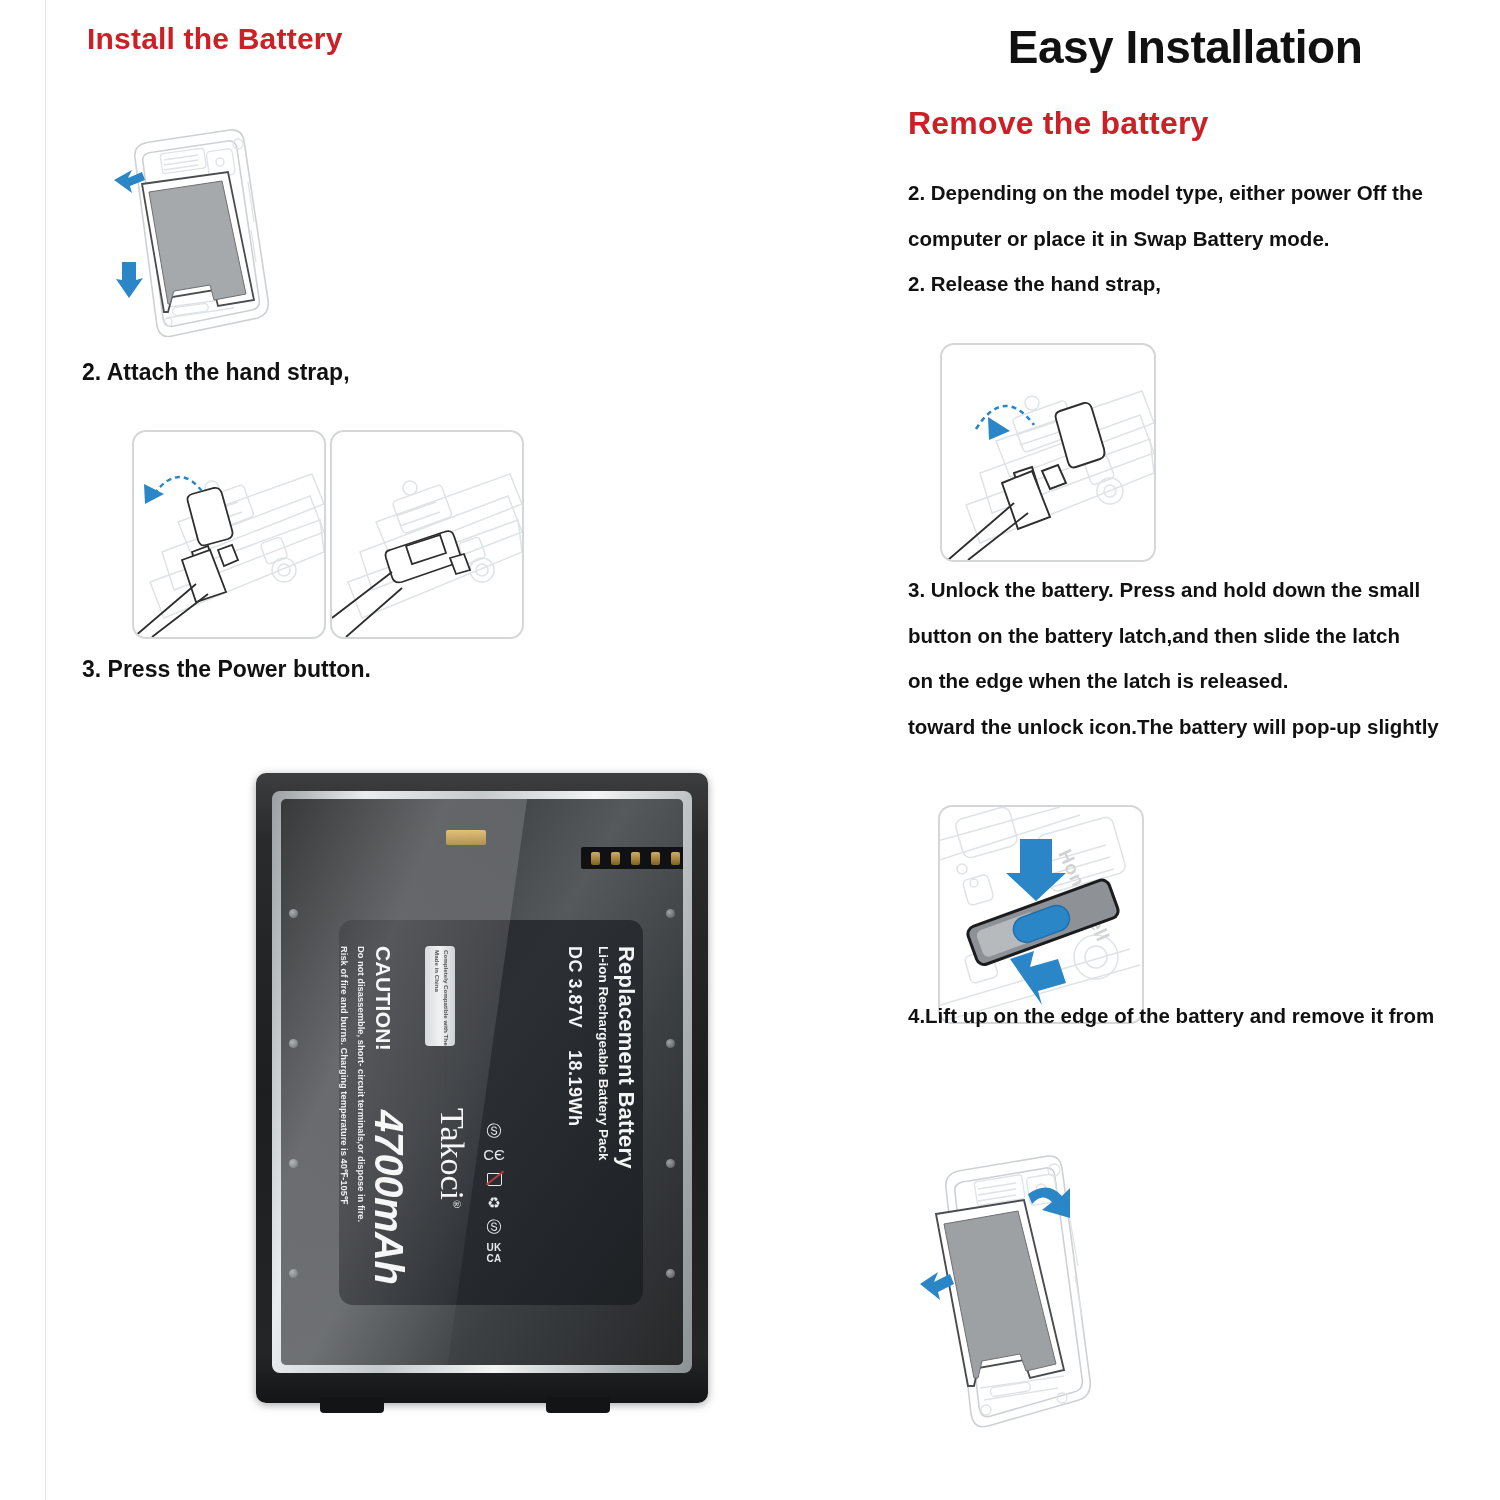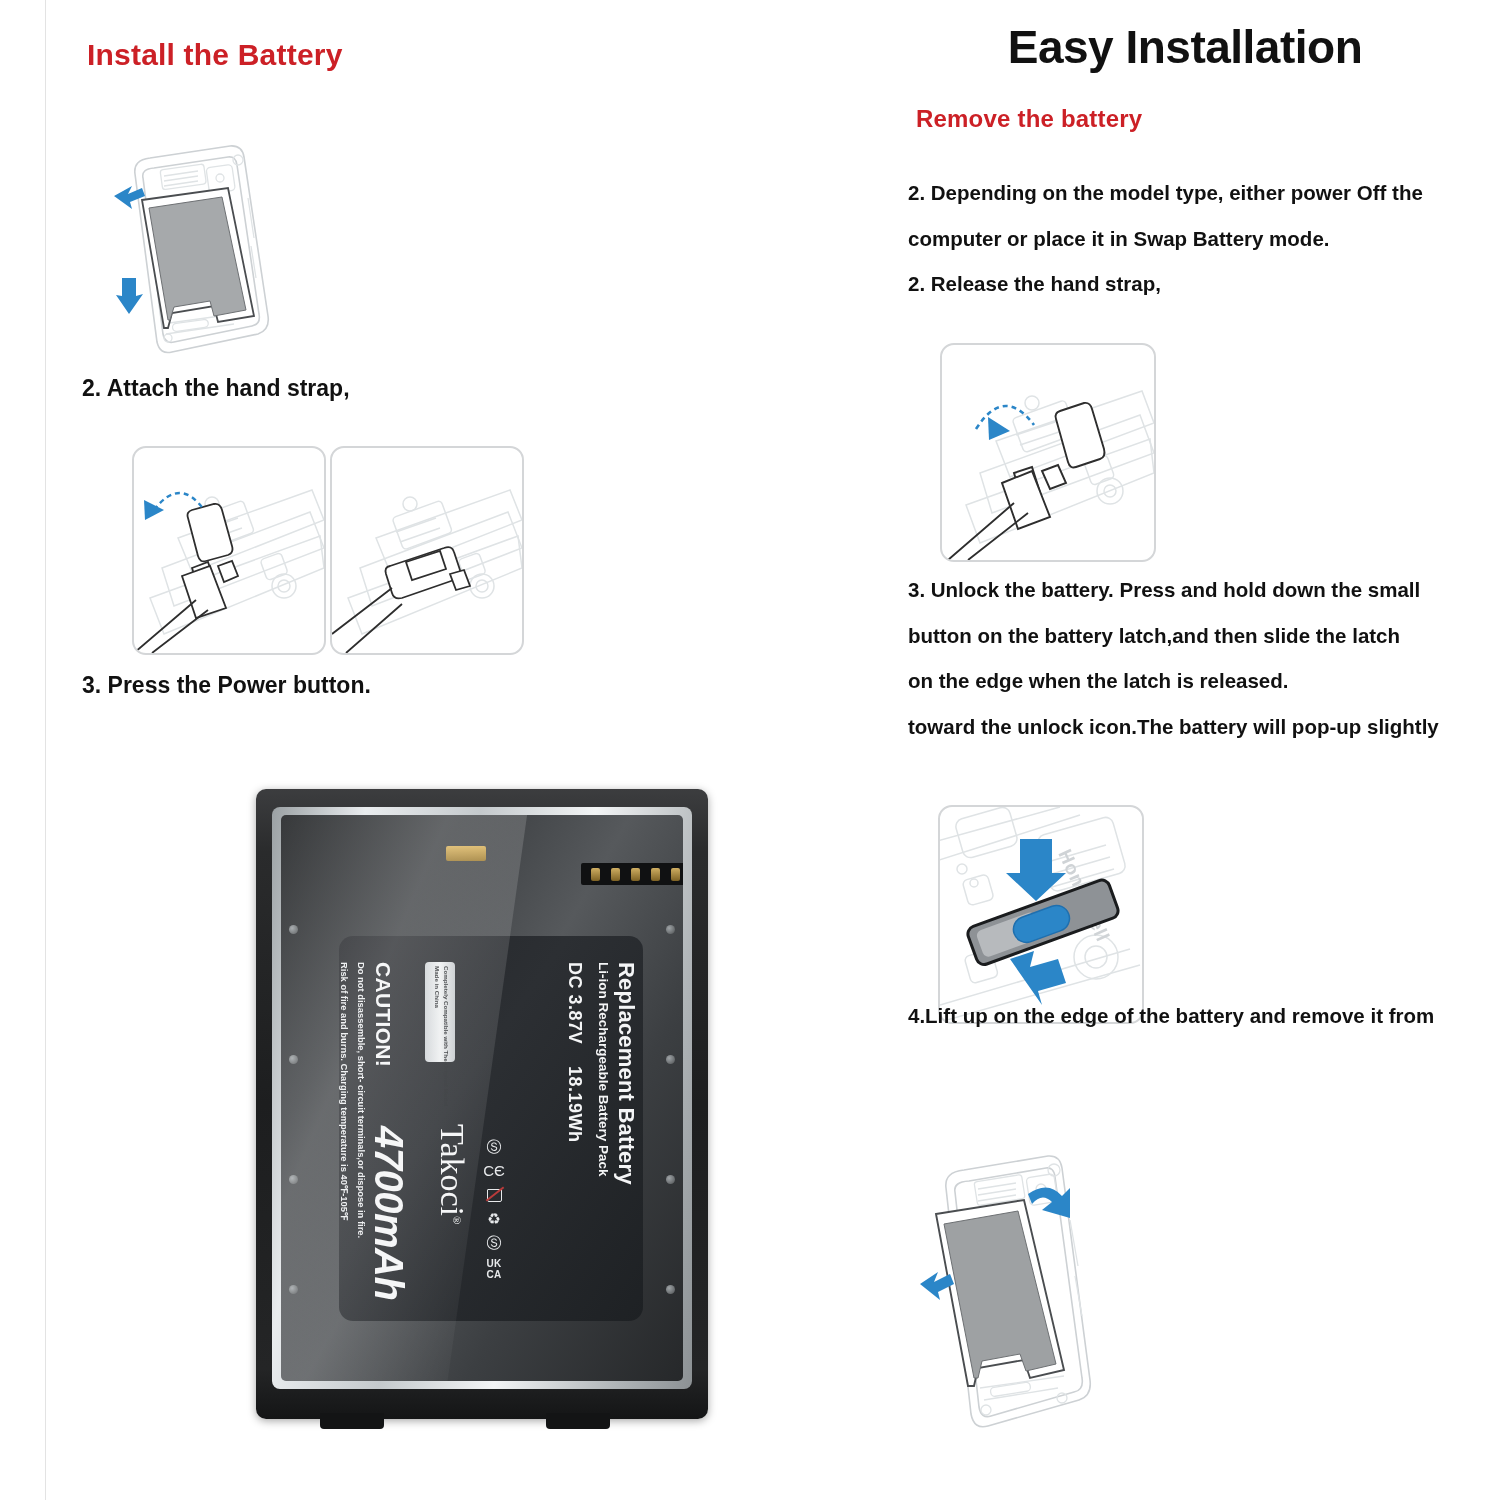--- a/index.html
+++ b/index.html
@@ -8,34 +8,34 @@
     background:#ffffff;
     font-family:"Liberation Sans", sans-serif;
     position:relative;overflow:hidden;
   }
   .page{position:absolute;inset:0;}
 
   
   .edge-rule{position:absolute;left:45px;top:0;width:1px;height:1500px;background:#e3e3e3;}
 
   
-  .col-left{position:absolute;left:60px;top:16px;width:780px;height:1144px;}
+  .col-left{position:absolute;left:60px;top:0;width:780px;height:1144px;}
   .col-right{position:absolute;left:890px;top:0;width:590px;height:1239px;}
 
   
   .h-red{
     color:#cc2026;font-weight:bold;letter-spacing:.2px;
     font-family:"Liberation Sans", sans-serif;
   }
   .h-install{position:absolute;left:27px;top:22px;font-size:30px;}
   .h-easy{
     position:absolute;left:0;top:20px;width:590px;text-align:center;
     color:#111;font-weight:bold;font-size:46px;letter-spacing:-.5px;
   }
-  .h-remove{position:absolute;left:26px;top:105px;font-size:24px;}
+  .h-remove{position:absolute;left:18px;top:105px;font-size:32px;}
 
   
   .step{
     color:#111;font-weight:bold;font-size:23px;line-height:1.1;
     position:absolute;white-space:nowrap;
   }
   .step-l1{left:22px;top:85px;}
   .step-l2{left:22px;top:360px;}
   .step-l3{left:22px;top:657px;}
 

